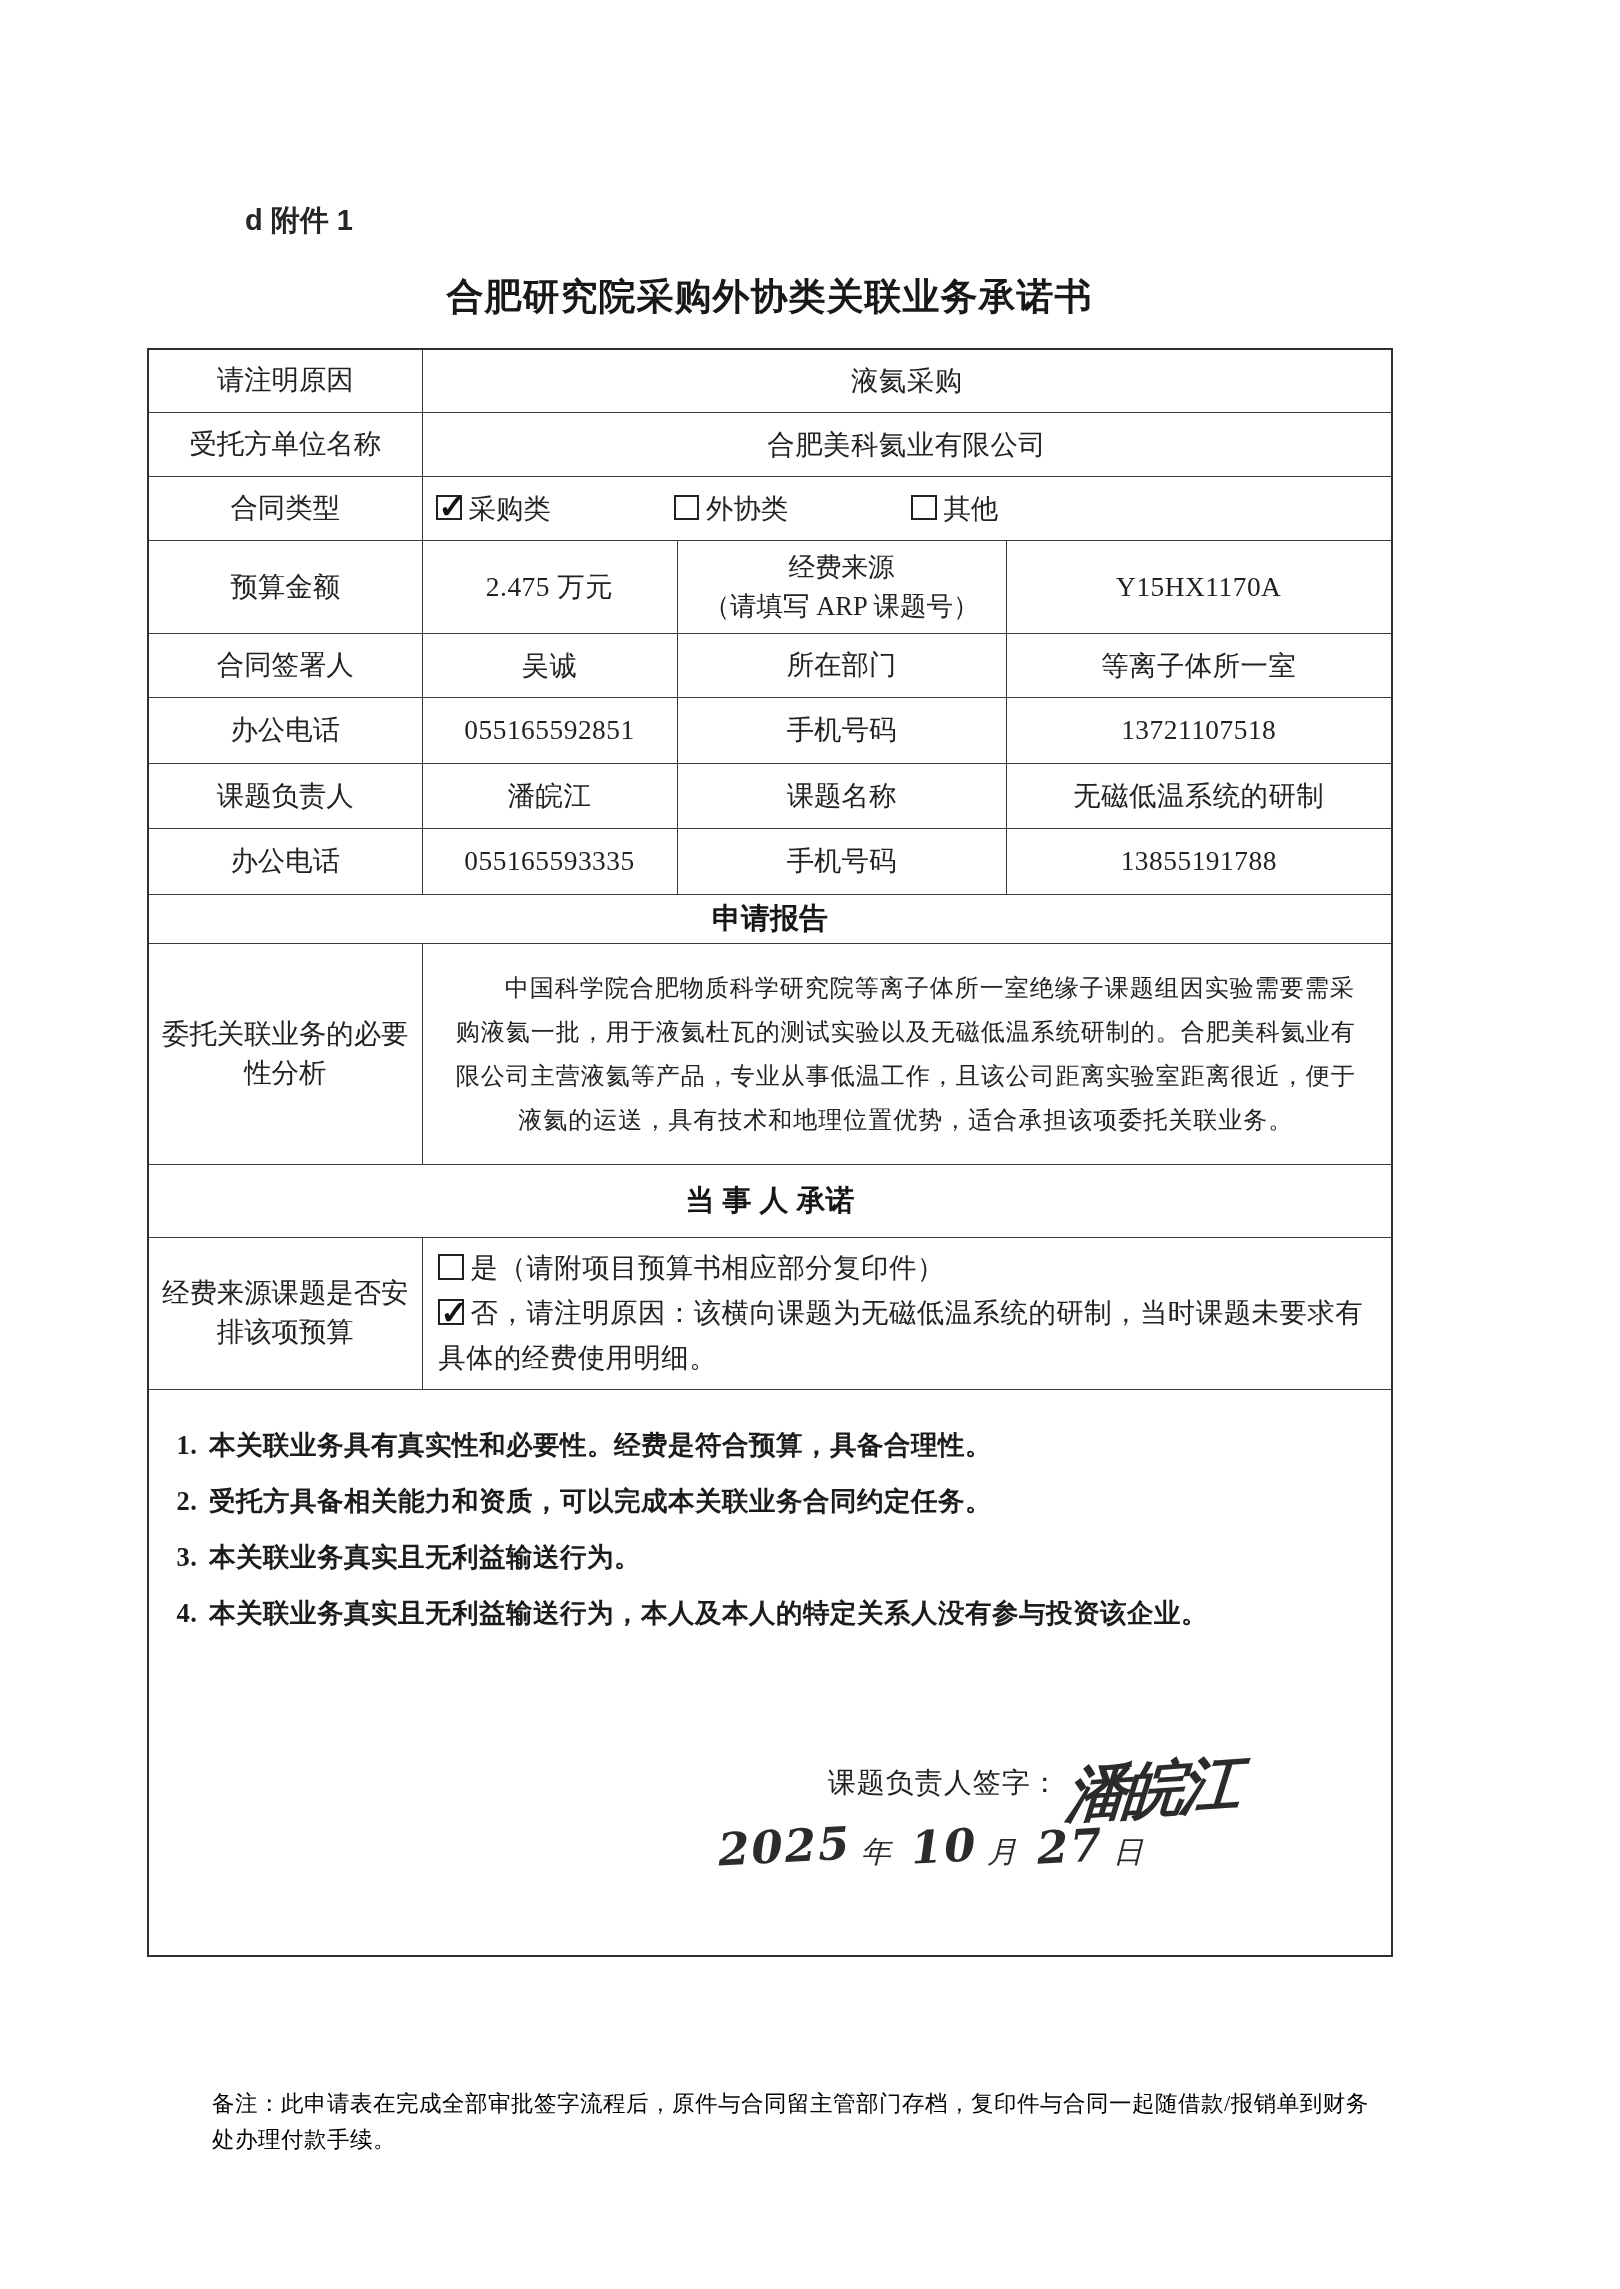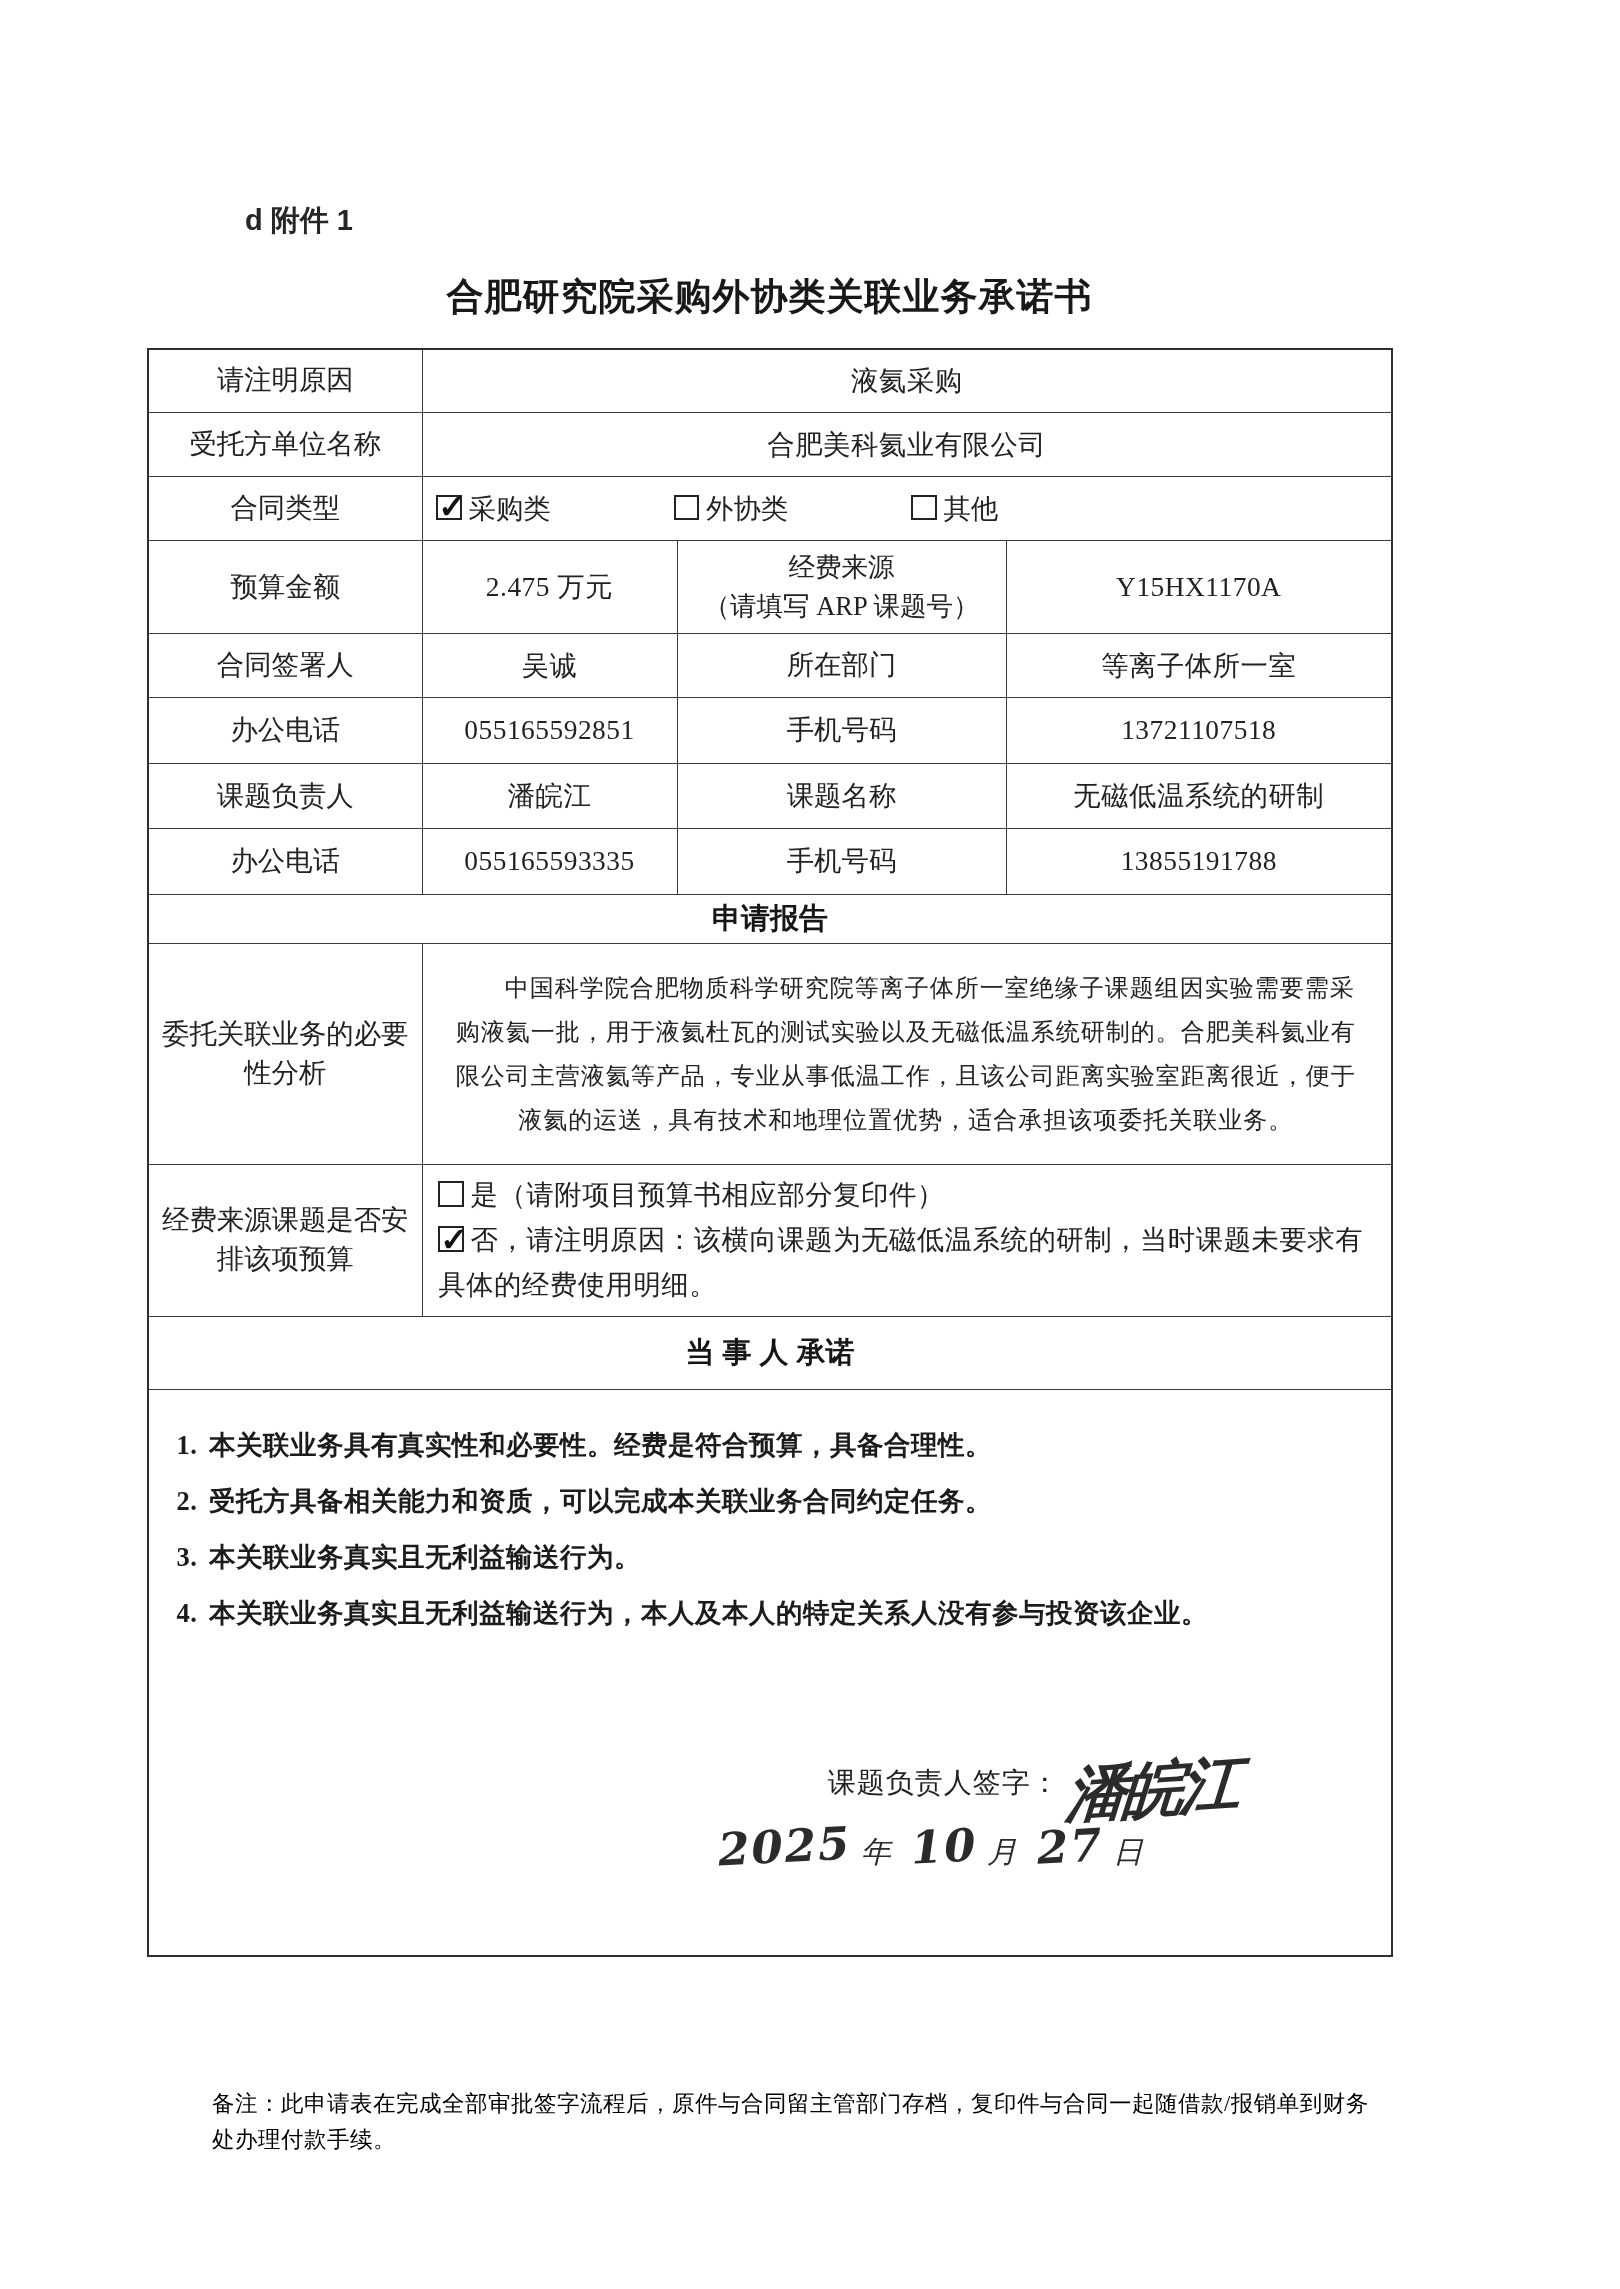--- a/index.html
+++ b/index.html
@@ -175,29 +175,29 @@
           <td class="lbl">手机号码</td>
           <td class="val">13855191788</td>
         </tr>
         <tr style="height:49px">
           <td class="sec" colspan="4">申请报告</td>
         </tr>
         <tr style="height:221px">
           <td class="lbl">委托关联业务的必要性分析</td>
           <td class="para" colspan="3">中国科学院合肥物质科学研究院等离子体所一室绝缘子课题组因实验需要需采购液氦一批，用于液氦杜瓦的测试实验以及无磁低温系统研制的。合肥美科氦业有限公司主营液氦等产品，专业从事低温工作，且该公司距离实验室距离很近，便于液氦的运送，具有技术和地理位置优势，适合承担该项委托关联业务。</td>
         </tr>
+        <tr style="height:73px">
+          <td class="sec" colspan="4">当 事 人 承诺</td>
+        </tr>
         <tr style="height:140px">
           <td class="lbl">经费来源课题是否安排该项预算</td>
           <td class="budget-cell" colspan="3">
             <span class="opt-line"><span class="checkbox"></span><span>是（请附项目预算书相应部分复印件）</span></span>
             <span><span class="checkbox checked"></span><span>否，请注明原因：该横向课题为无磁低温系统的研制，当时课题未要求有具体的经费使用明细。</span></span>
           </td>
-        </tr>
-        <tr style="height:73px">
-          <td class="sec" colspan="4">当 事 人 承诺</td>
         </tr>
         <tr style="height:567px">
           <td class="commit-cell" colspan="4">
             <ul class="commit-list">
               <li><span class="num">1.</span><span>本关联业务具有真实性和必要性。经费是符合预算，具备合理性。</span></li>
               <li><span class="num">2.</span><span>受托方具备相关能力和资质，可以完成本关联业务合同约定任务。</span></li>
               <li><span class="num">3.</span><span>本关联业务真实且无利益输送行为。</span></li>
               <li><span class="num">4.</span><span>本关联业务真实且无利益输送行为，本人及本人的特定关系人没有参与投资该企业。</span></li>
             </ul>
             <div class="signature-area">

